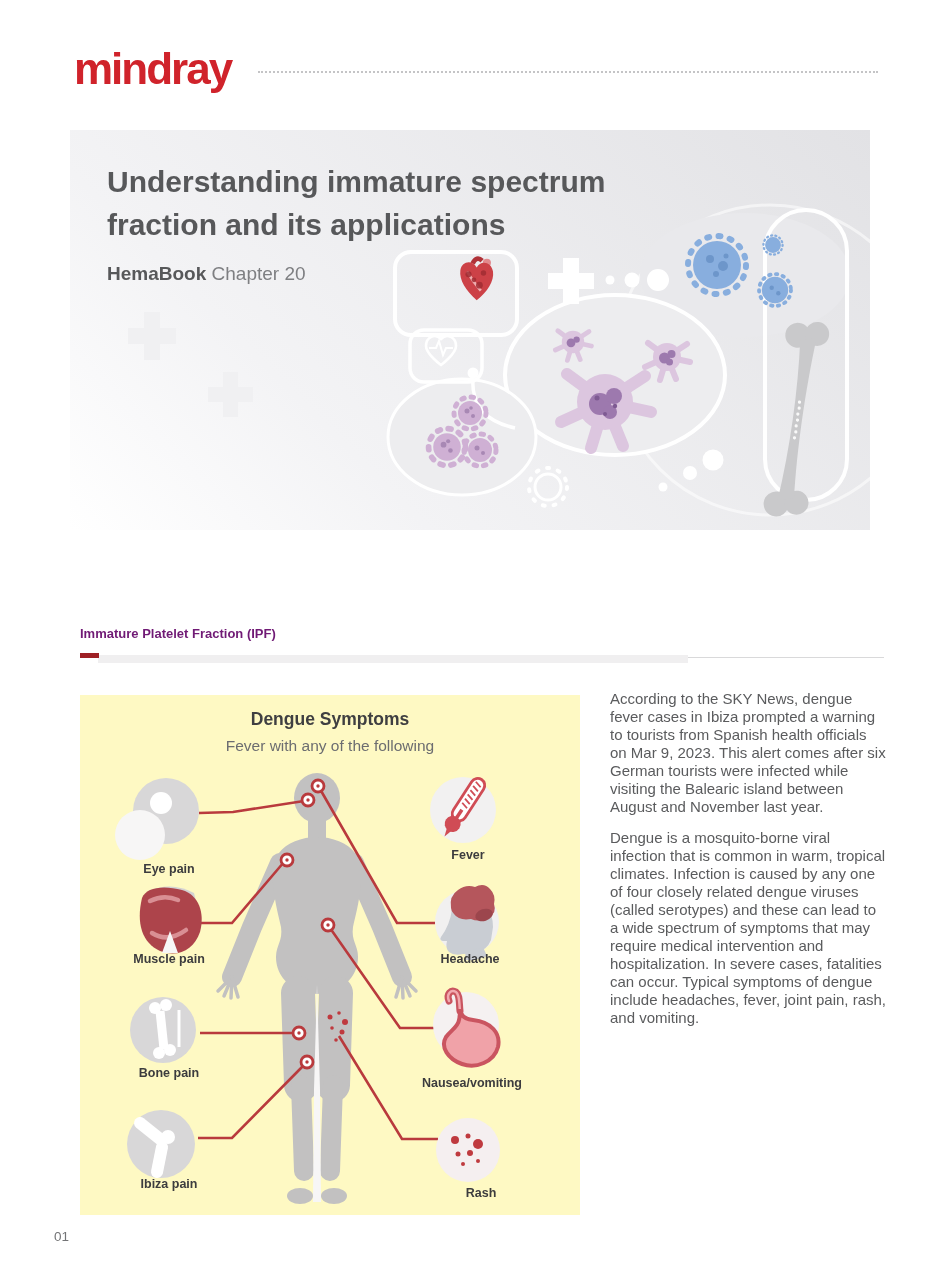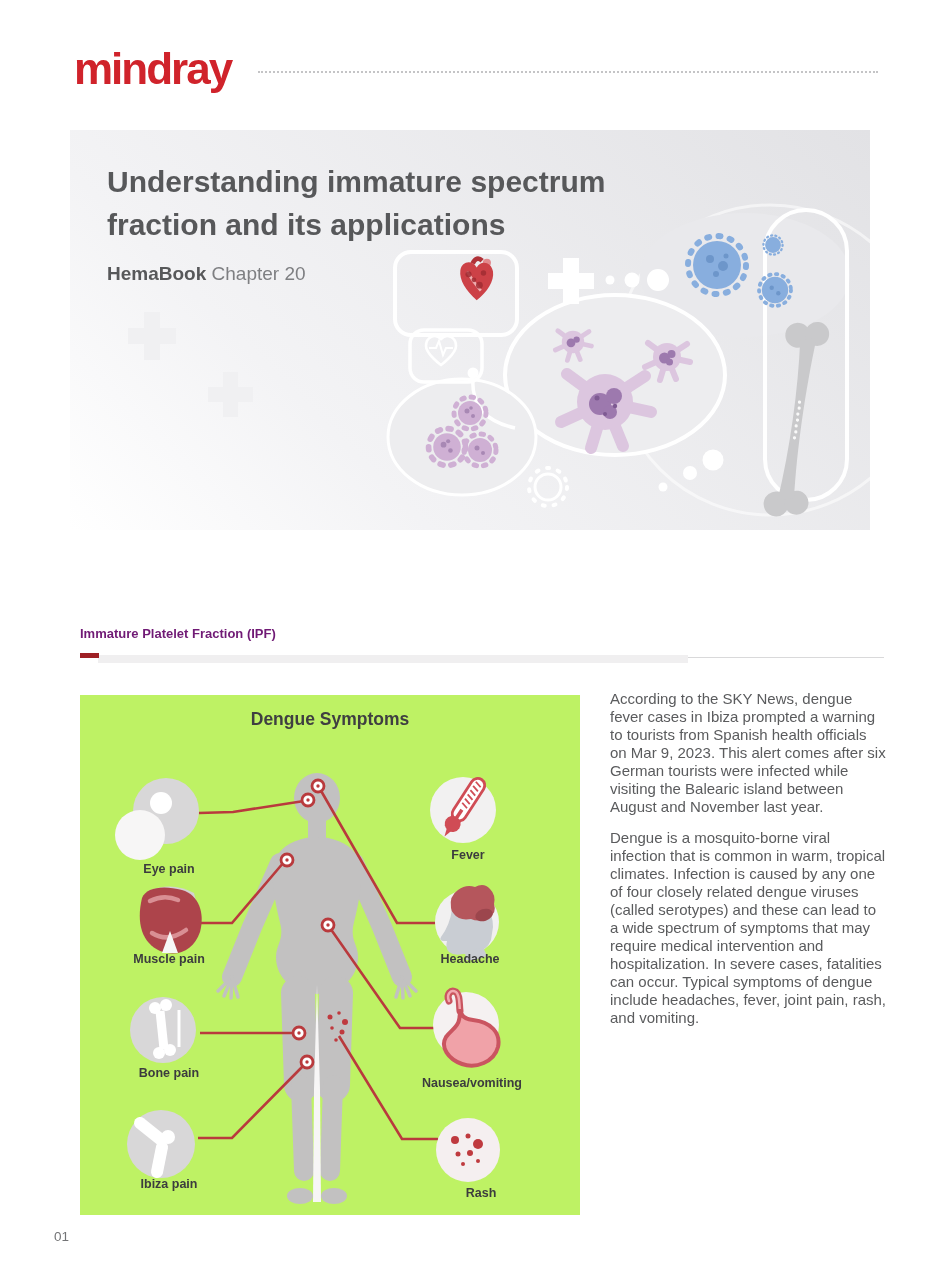--- a/index.html
+++ b/index.html
@@ -20,21 +20,21 @@
   .hero-series .hb { font-weight:700; color:#57585a; }
 
   
   .sec-heading { position:absolute; left:80px; top:626px; font-size:13px; font-weight:700; color:#701a75; }
   .sec-rule { position:absolute; left:80px; top:653px; width:804px; height:10px; }
   .sec-rule .hairline { position:absolute; left:0; top:4px; width:804px; height:1px; background:#d9d9da; }
   .sec-rule .band { position:absolute; left:18px; top:2px; width:590px; height:8px; background:#f0eff0; }
   .sec-rule .red { position:absolute; left:0; top:0; width:19px; height:5px; background:#9e2025; }
 
   
-  .panel { position:absolute; left:80px; top:695px; width:500px; height:520px; background:#bef264; }
+  .panel { position:absolute; left:80px; top:695px; width:500px; height:520px; background:#fef9c3; }
   .ig-title { position:absolute; left:0; top:14px; width:100%; text-align:center; font-size:17.5px; font-weight:700; color:#3f3f41; }
   .ig-sub { position:absolute; left:0; top:42px; width:100%; text-align:center; font-size:15.5px; color:#6c6d70; }
   .ig-svg { position:absolute; left:0; top:0; }
   .ig-label { position:absolute; transform:translateX(-50%); font-size:12.5px; font-weight:600; color:#3c3c3e; white-space:nowrap; }
 
   
   .article { position:absolute; left:610px; top:690px; width:276px; }
   .article p { font-size:15px; line-height:18px; color:#5a5b5d; }
   .article p + p { margin-top:13px; }
 
@@ -398,20 +398,21 @@
             <circle cx="398" cy="449" r="5"></circle>
           <circle cx="378" cy="459" r="2.5"></circle>
             <circle cx="390" cy="458" r="3"></circle>
             <circle cx="383" cy="469" r="2"></circle>
           <circle cx="398" cy="466" r="2"></circle>
         </g>
       </g>
     </svg>
 
     <div class="ig-title">Dengue Symptoms</div>
+    <div class="ig-sub">Fever with any of the following</div>
 
     <div class="ig-label" style="left:89px; top:155px;margin-top:12px;">Eye pain</div>
     <div class="ig-label" style="left:89px; top:257px;">Muscle pain</div>
     <div class="ig-label" style="left:89px; top:371px;">Bone pain</div>
     <div class="ig-label" style="left:89px; top:482px;">Ibiza pain</div>
     <div class="ig-label" style="left:388px; top:153px;">Fever</div>
     <div class="ig-label" style="left:390px; top:257px;">Headache</div>
     <div class="ig-label" style="left:392px; top:381px;">Nausea/vomiting</div>
     <div class="ig-label" style="left:388px; top:491px;padding-left:26px;">Rash</div>
   </div>

